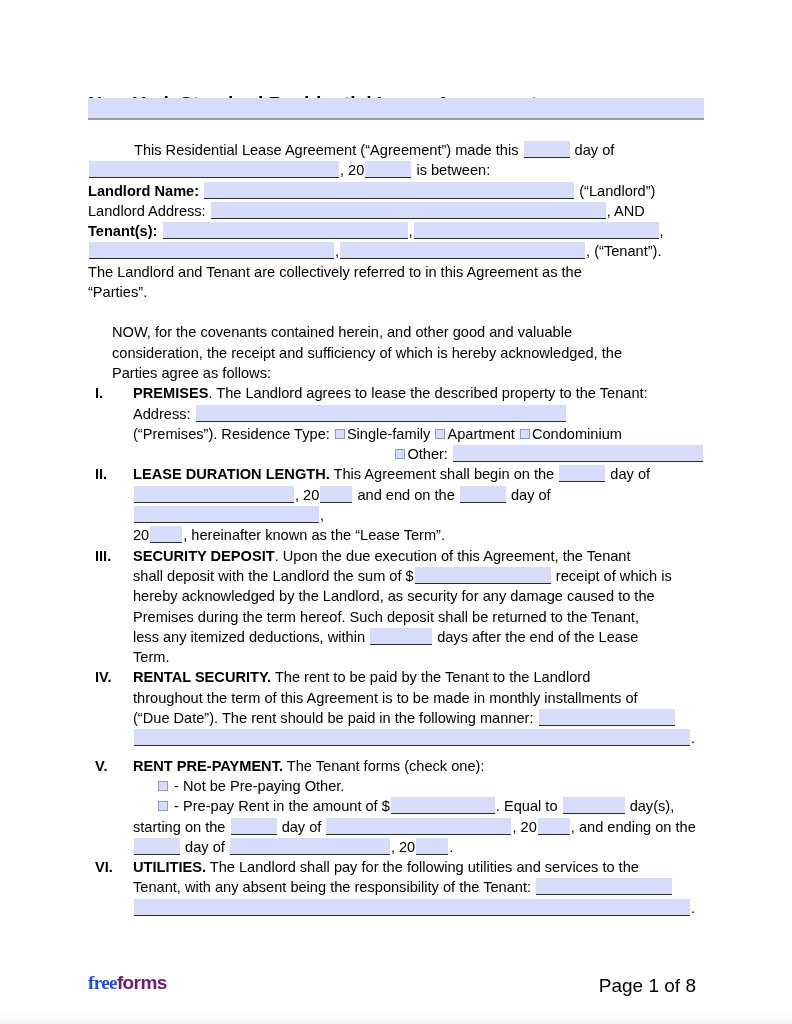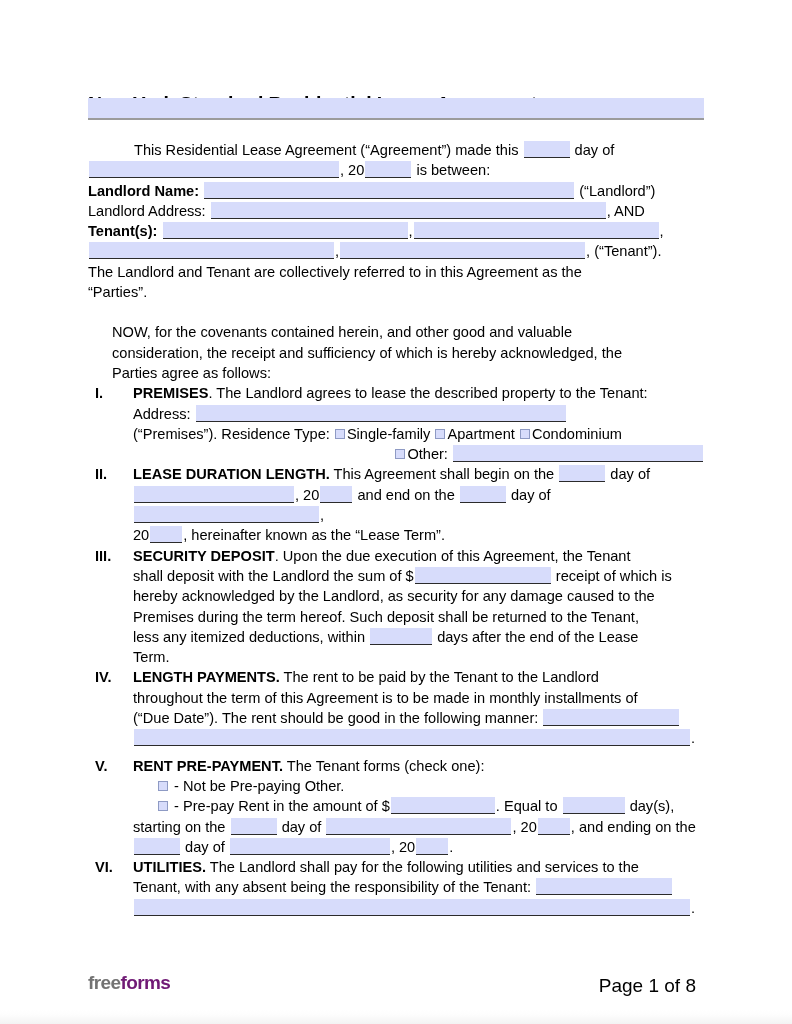--- a/index.html
+++ b/index.html
@@ -127,21 +127,21 @@
     height: 26px;
   }
   .logo {
     position: absolute;
     left: 0;
     top: 0;
     font-size: 19px;
     font-weight: bold;
     letter-spacing: -0.6px;
   }
-  .logo .free { color: #737373; }
+  .logo .free { color: #1d4ed8; font-family: Liberation Serif, serif; }
   .logo .forms { color: #701a75; }
   .page-num {
     position: absolute;
     right: 8px;
     top: 3px;
     font-size: 19px;
   }
 </style>
 </head>
 <body>
@@ -250,26 +250,26 @@
         <span>less any itemized deductions, within</span>
         <span class="blank bl-md"></span>
         <span>days after the end of the Lease</span>
       </span>
       <span class="ctext">Term.</span>
     </div>
 
     <div class="clause">
       <span class="num">IV.</span>
       <span class="ctext">
-        <span class="b">LENGTH PAYMENTS.</span>
+        <span class="b">RENTAL SECURITY.</span>
         <span>The rent to be paid by the Tenant to the Landlord</span>
       </span>
       <span class="ctext">throughout the term of this Agreement is to be made in monthly installments of</span>
       <span class="ctext">
-        <span>(“Due Date”). The rent should be good in the following manner:</span>
+        <span>(“Due Date”). The rent should be paid in the following manner:</span>
         <span class="blank bl-mon2"></span>
       </span>
       <span class="ctext">
         <span class="blank" style="width:556px;"></span><span>.</span>
       </span>
     </div>
 
     <div style="height:7px;"></div>
 
     <div class="clause">

